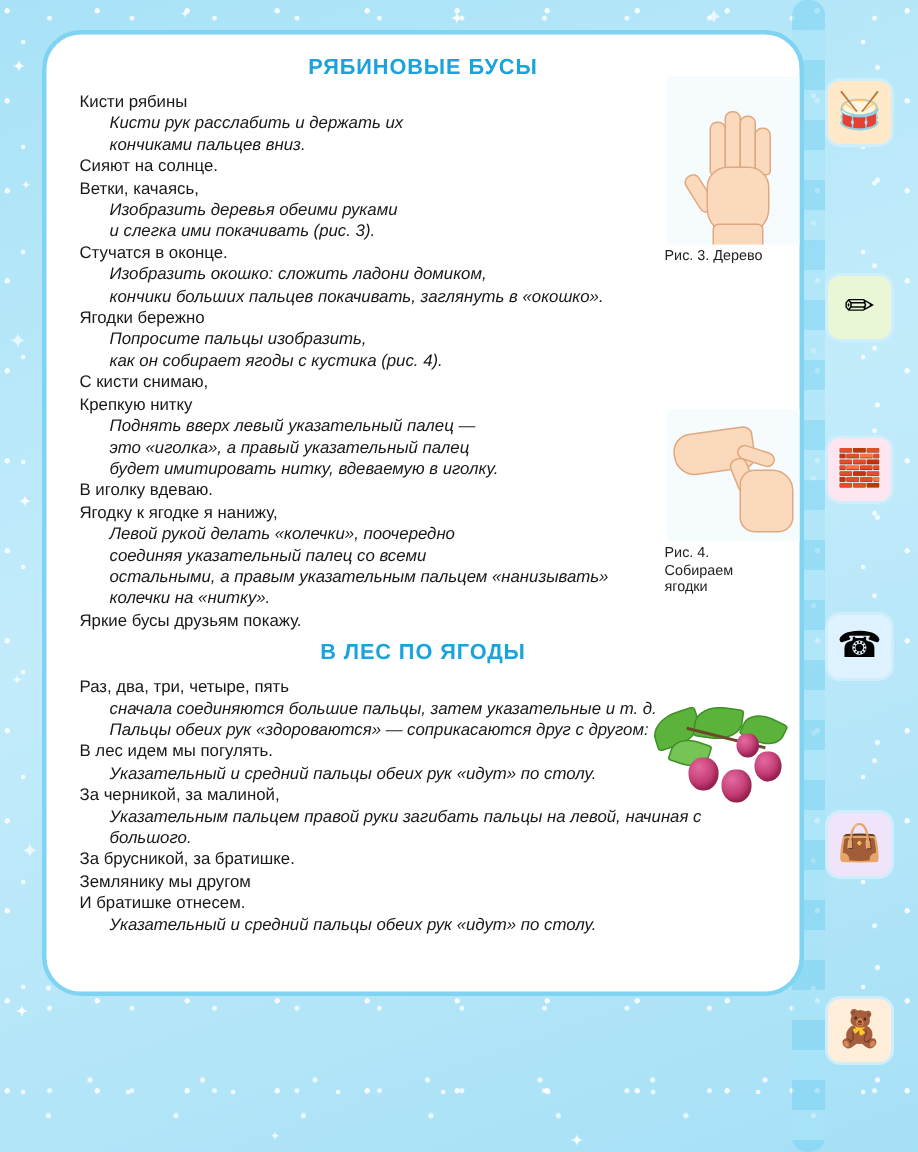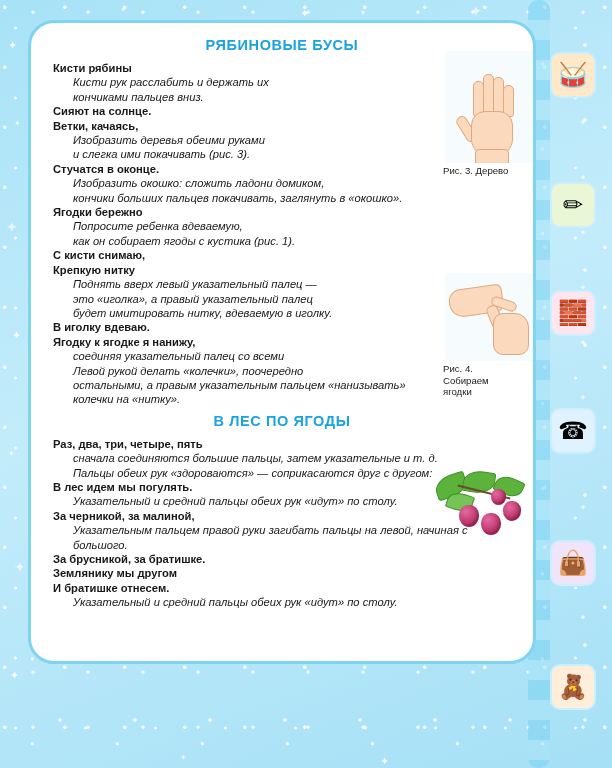--- a/index.html
+++ b/index.html
@@ -80,21 +80,21 @@
     width: 466px;
   }
 
   p.line {
     margin: 0;
     font-size: 11.2px;
     line-height: 14.4px;
     color: #16181a;
   }
   p.cue {
-    font-weight: bold;
+    font-weight: normal;
   }
   p.expl {
     font-style: italic;
     margin-left: 20px;
   }
 
   
   .fig {
     position: absolute;
     text-align: left;
@@ -323,36 +323,37 @@
         <p class="line cue">Стучатся в оконце.</p>
       </div>
 
       <div class="text-col full">
         <p class="line expl">Изобразить окошко: сложить ладони домиком,</p>
         <p class="line expl">кончики больших пальцев покачивать, заглянуть в «окошко».</p>
       </div>
 
       <div class="text-col">
         <p class="line cue">Ягодки бережно</p>
-        <p class="line expl">Попросите ребенка вдеваемую,</p>
-        <p class="line expl">как он собирает ягоды с кустика (рис. 1).</p>
+        <p class="line expl">Попросите пальцы изобразить,</p>
+        <p class="line expl">как он собирает ягоды с кустика (рис. 4).</p>
         <p class="line cue">С кисти снимаю,</p>
         <p class="line cue">Крепкую нитку</p>
         <p class="line expl">Поднять вверх левый указательный палец —</p>
         <p class="line expl">это «иголка», а правый указательный палец</p>
         <p class="line expl">будет имитировать нитку, вдеваемую в иголку.</p>
         <p class="line cue">В иголку вдеваю.</p>
         <p class="line cue">Ягодку к ягодке я нанижу,</p>
+        <p class="line expl">Левой рукой делать «колечки», поочередно</p>
         <p class="line expl">соединяя указательный палец со всеми</p>
-        <p class="line expl">Левой рукой делать «колечки», поочередно</p>
       </div>
 
       <div class="text-col full">
         <p class="line expl">остальными, а правым указательным пальцем «нанизывать»</p>
         <p class="line expl">колечки на «нитку».</p>
+        <p class="line cue">Яркие бусы друзьям покажу.</p>
       </div>
 
       <h1 class="section-title second">В ЛЕС ПО ЯГОДЫ</h1>
 
       <div class="text-col">
         <p class="line cue">Раз, два, три, четыре, пять</p>
       </div>
 
       <div class="text-col full">
         <p class="line expl">сначала соединяются большие пальцы, затем указательные и т. д.</p>

